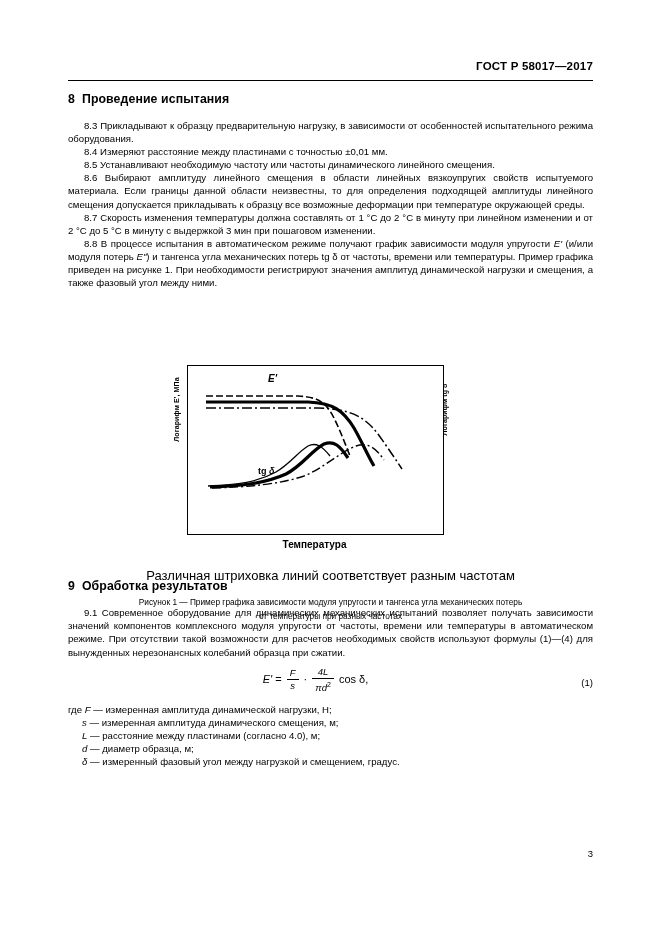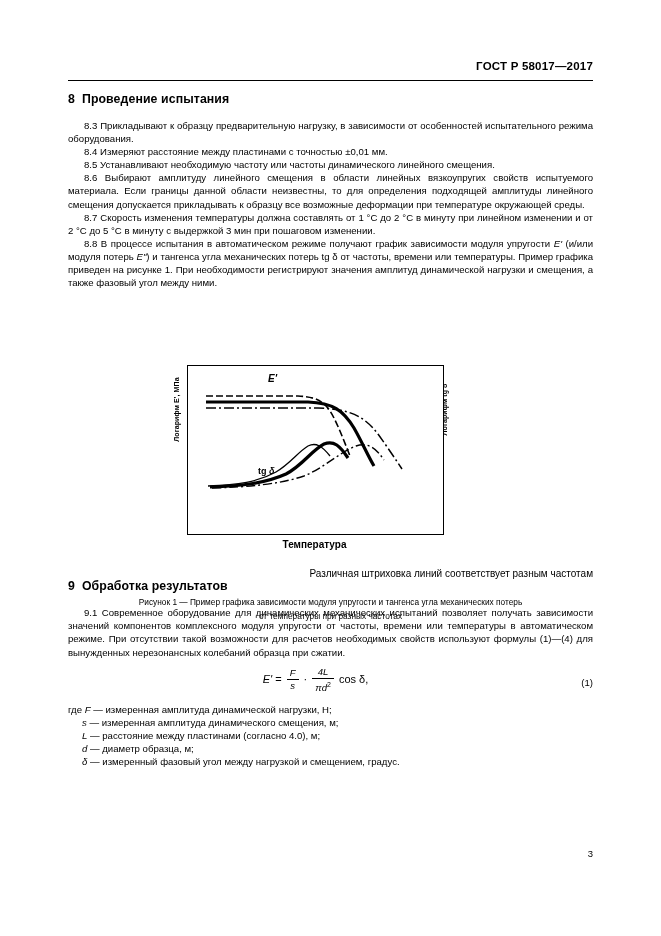--- a/index.html
+++ b/index.html
@@ -139,22 +139,22 @@
     font-style: normal;
     margin-top: 16px;
   }
   .label-tg i { font-style: italic; }
 
   .fig-note {
     position: absolute;
     left: 68px;
     top: 568px;
     width: 525px;
-    text-align: right;
-    font-size: 10px;
+    text-align: center;
+    font-size: 13px;
   }
   .fig-caption {
     position: absolute;
     left: 68px;
     top: 595px;
     width: 525px;
     text-align: center;
     font-size: 8.3px;
     line-height: 14px;
   }

